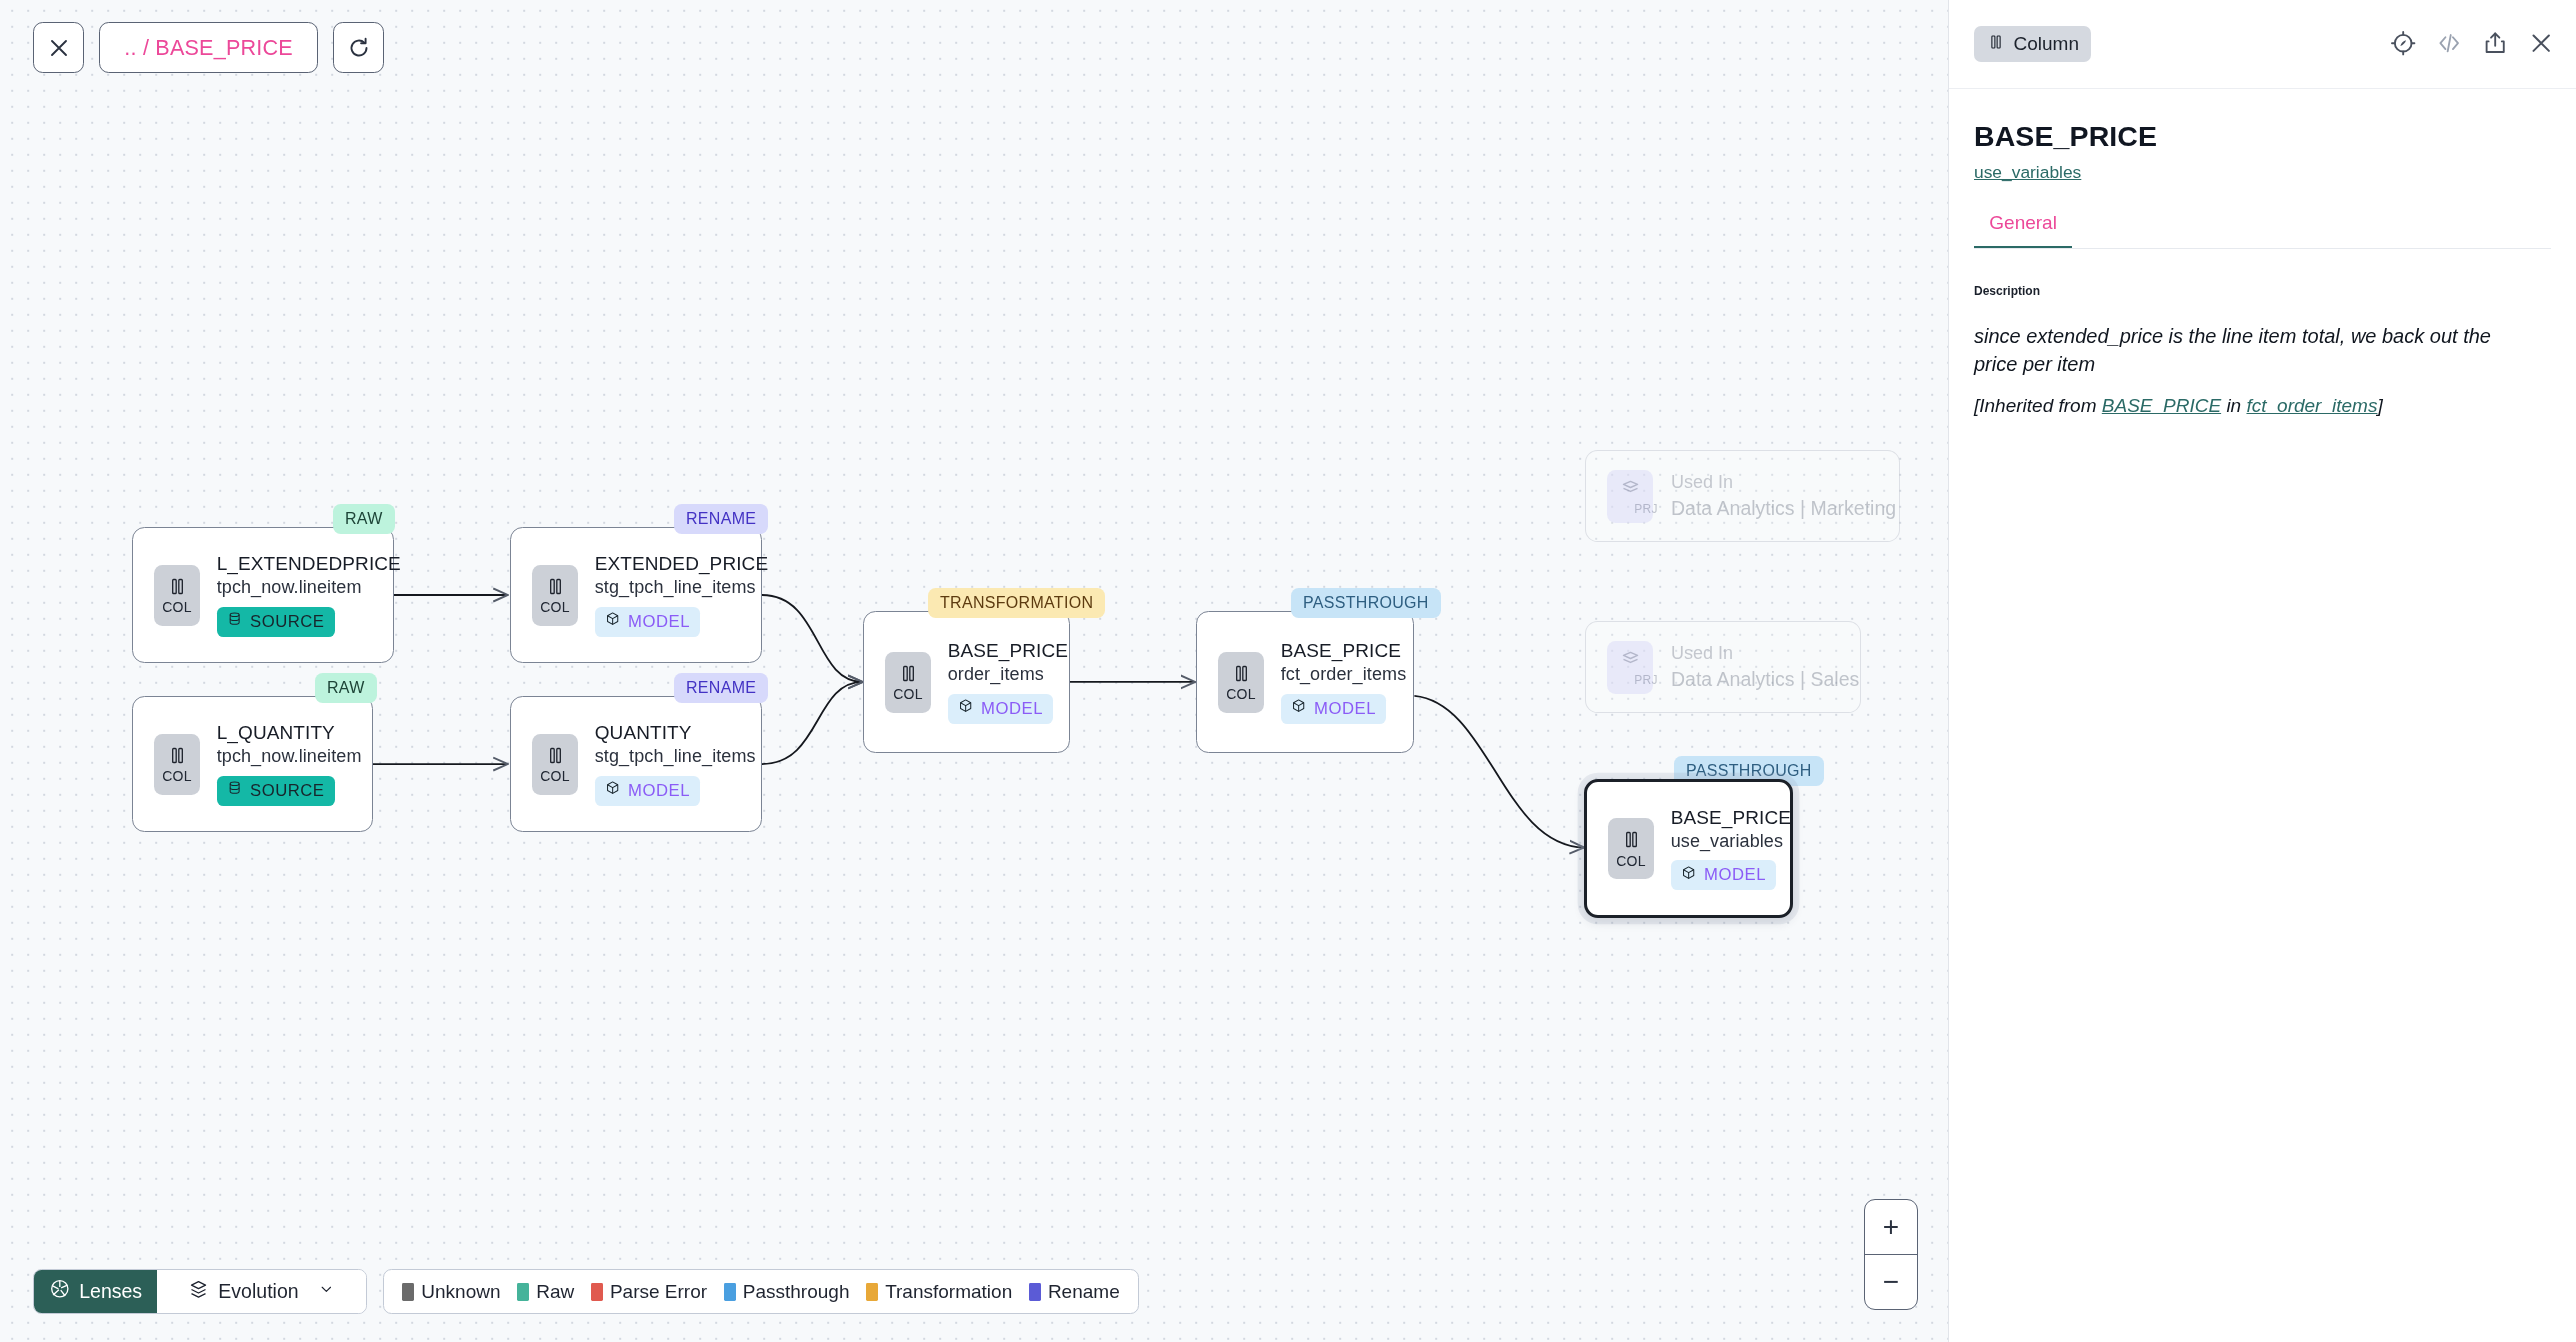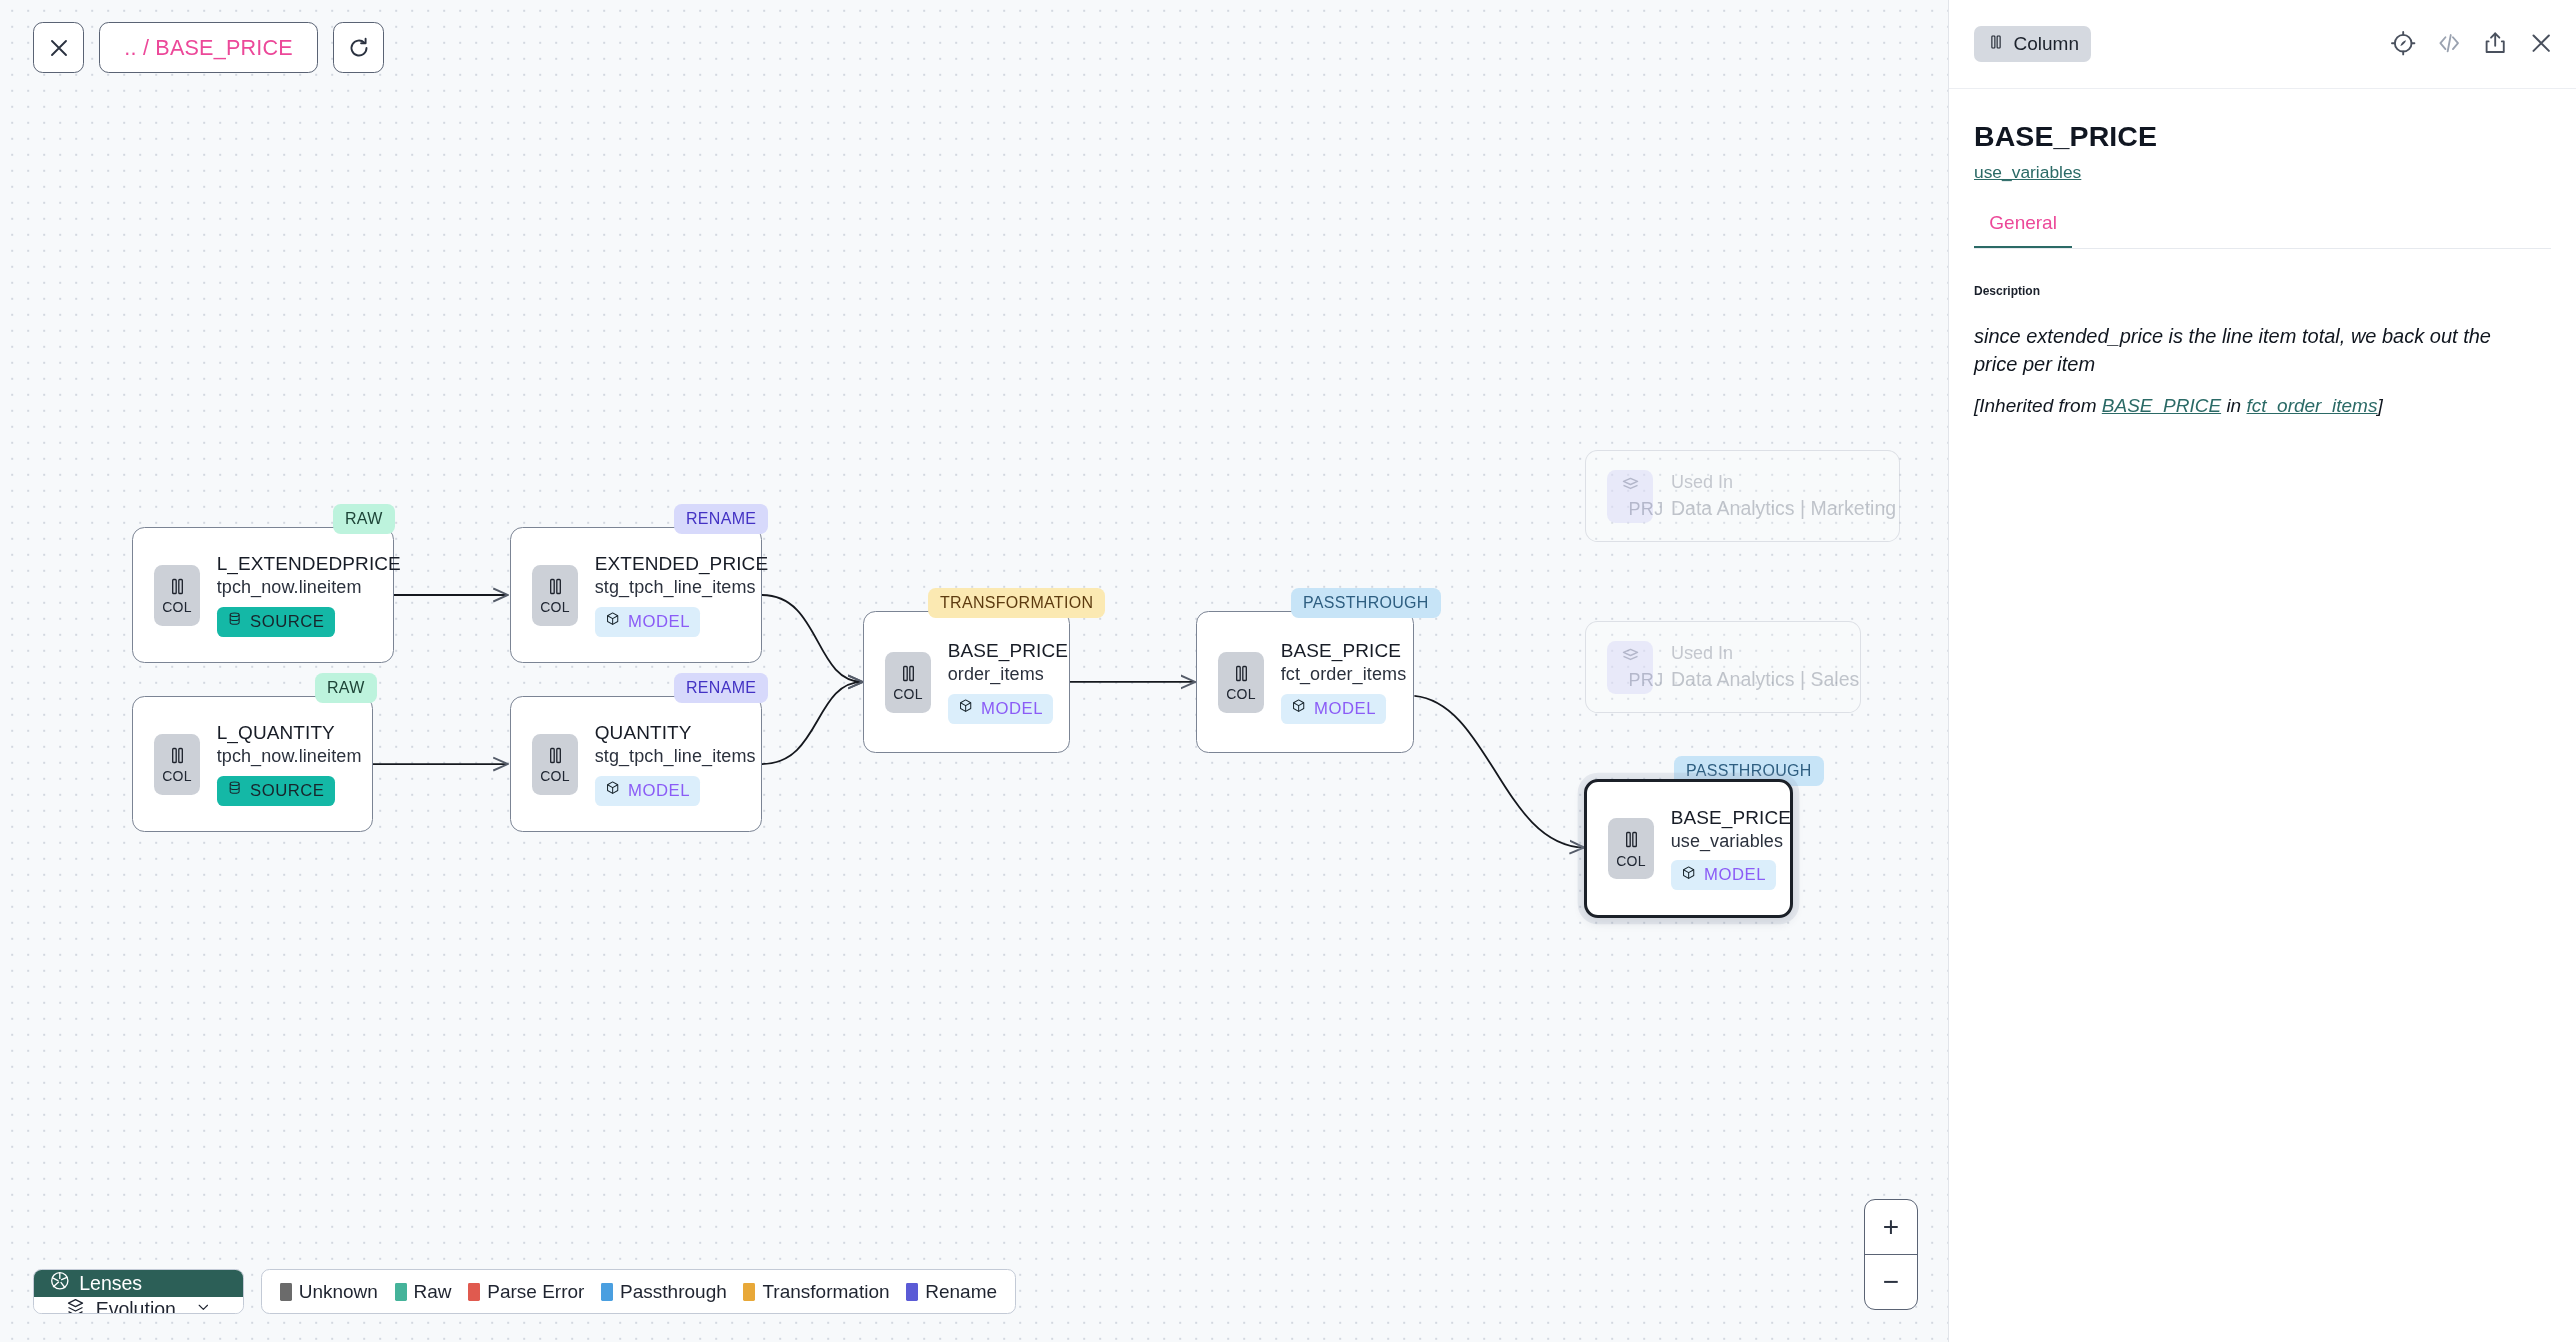--- a/index.html
+++ b/index.html
@@ -103,21 +103,21 @@
     display: flex; align-items: center; padding-left: 21px;
     z-index: 6;
   }
   .ghost .prj-badge {
     width: 46px; height: 53px;
     background: rgba(216,216,246,.48);
     border-radius: 8.4px;
     display: flex; flex-direction: column; align-items: center; justify-content: center;
     gap: 2.1px; flex: none;
   }
-  .ghost .prj-badge .cb-label { font-size: 18px; color: rgba(60,70,95,.30); letter-spacing: 0.3px; line-height: 1; margin-left: 32px; }
+  .ghost .prj-badge .cb-label { font-size: 12px; color: rgba(60,70,95,.30); letter-spacing: 0.3px; line-height: 1; margin-left: 32px; }
   .ghost .g-body { margin-left: 18px; display: flex; flex-direction: column; gap: 4.2px; }
   .ghost .g-used { font-size: 18px; color: rgba(60,70,90,.28); }
   .ghost .g-name { font-size: 19.5px; color: rgba(60,70,90,.30); }
 
   
   #zoom-ctrl {
     position: absolute; right: 30px; bottom: 33px;
     width: 54px; height: 111px;
     background: #ffffff; border: 1.5px solid #5a6374; border-radius: 11px;
     display: flex; flex-direction: column; z-index: 25; overflow: hidden;
@@ -129,21 +129,20 @@
 
   
   #bottom-bar {
     position: absolute; left: 33px; bottom: 29px;
     display: flex; align-items: center; gap: 16.7px; z-index: 25;
   }
   .lens-group {
     display: flex; align-items: stretch;
     border: 1.5px solid #c3cad6; border-radius: 8.4px; overflow: hidden; height: 45px;
     background: #fff;
-    flex-direction: column;
   }
   .lens-btn {
     background: #2c5f57; color: #ffffff;
     display: flex; align-items: center; gap: 9px;
     padding: 0 14.6px; font-size: 19.5px; cursor: pointer;
   }
   .evo-btn {
     background: #ffffff; color: #1f2430;
     display: flex; align-items: center; gap: 9.7px;
     padding: 0 31px; font-size: 19.5px; cursor: pointer;

